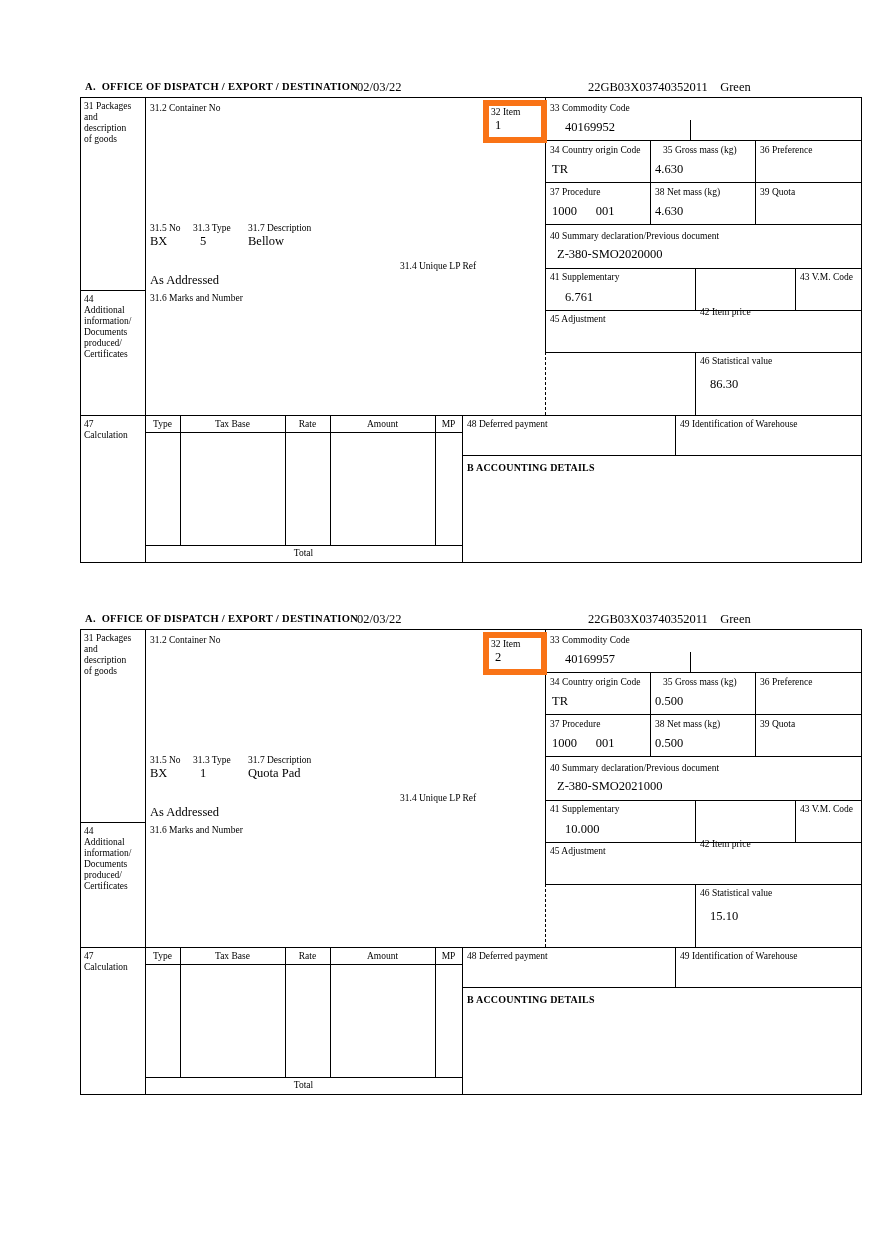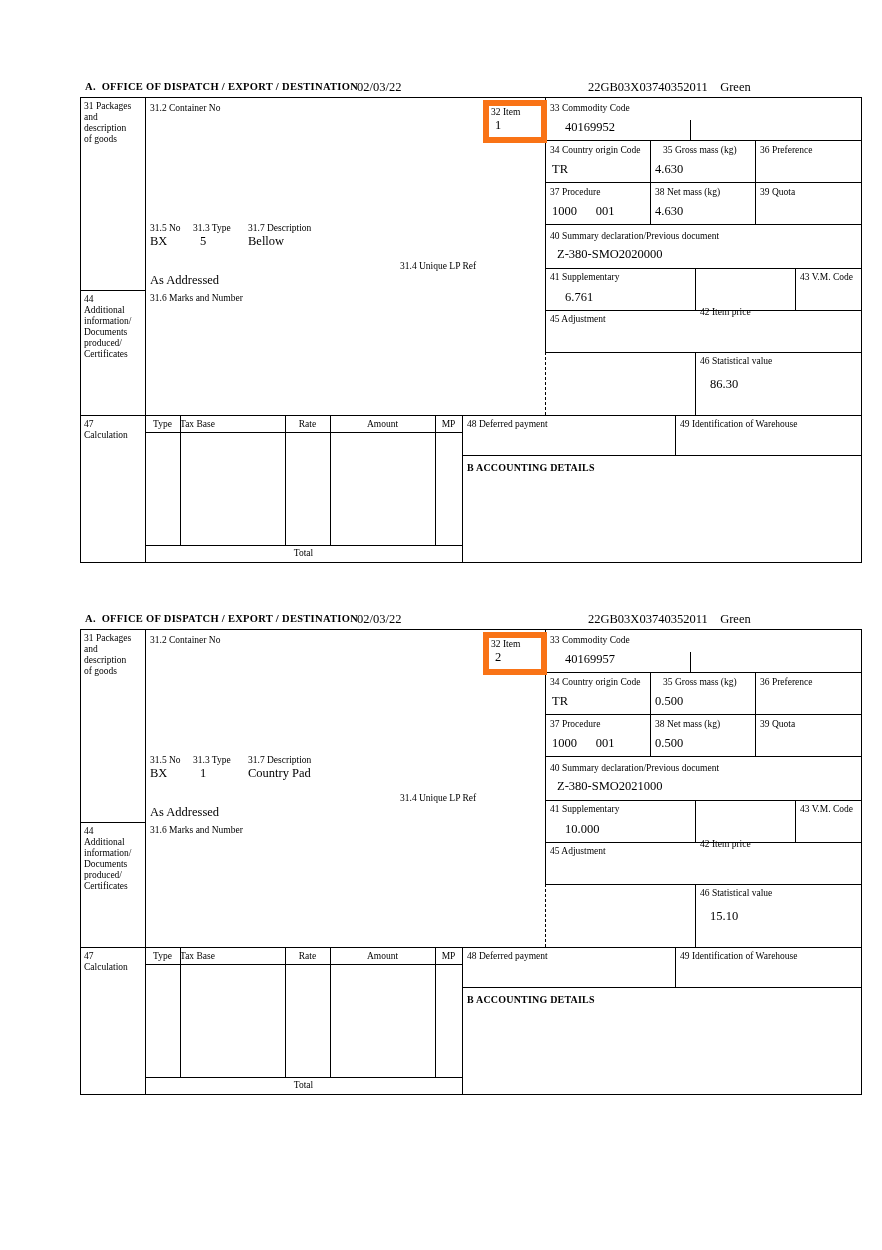--- a/index.html
+++ b/index.html
@@ -81,21 +81,21 @@
   .t-b41l{left:470px;top:192px;}
   .t-b41v{left:485px;top:210px;}
   .t-b42l{left:620px;top:192px;margin-top:35px;}
   .t-b43l{left:720px;top:192px;}
   .t-b44{left:4px;top:214px;width:60px;}
   .t-b45l{left:470px;top:234px;}
   .t-b46l{left:620px;top:276px;}
   .t-b46v{left:630px;top:297px;}
   .t-b47{left:4px;top:339px;width:60px;}
   .t-ch1{left:65px;top:339px;width:35px;text-align:center;}
-  .t-ch2{left:100px;top:339px;width:105px;text-align:left;}
+  .t-ch2{left:100px;top:339px;width:105px;text-align:center;}
   .t-ch3{left:205px;top:339px;width:45px;text-align:center;}
   .t-ch4{left:250px;top:339px;width:105px;text-align:center;}
   .t-ch5{left:355px;top:339px;width:27px;text-align:center;}
   .t-total{left:65px;top:468px;width:317px;text-align:center;}
   .t-b48l{left:387px;top:339px;}
   .t-b49l{left:600px;top:339px;}
   .t-bacct{left:387px;top:382px;font-weight:bold;font-size:10px;letter-spacing:.2px;}
 </style>
 </head>
 <body>
@@ -273,21 +273,21 @@
     <div class="lb t-b39l">39 Quota</div>
 
     <div class="lb t-b40l">40 Summary declaration/Previous document</div>
     <div class="val t-b40v">Z-380-SMO2021000</div>
 
     <div class="lb t-b315l">31.5 No</div>
     <div class="lb t-b313l">31.3 Type</div>
     <div class="lb t-b317l">31.7 Description</div>
     <div class="val t-b315v">BX</div>
     <div class="val t-b313v">1</div>
-    <div class="val t-b317v">Country Pad</div>
+    <div class="val t-b317v">Quota Pad</div>
 
     <div class="lb t-b316l">31.6 Marks and Number</div>
     <div class="lb t-b314l">31.4 Unique LP Ref</div>
     <div class="val t-b316v">As Addressed</div>
 
     <div class="lb t-b41l">41 Supplementary</div>
     <div class="val t-b41v">10.000</div>
     <div class="lb t-b42l">42 Item price</div>
     <div class="lb t-b43l">43 V.M. Code</div>
 

